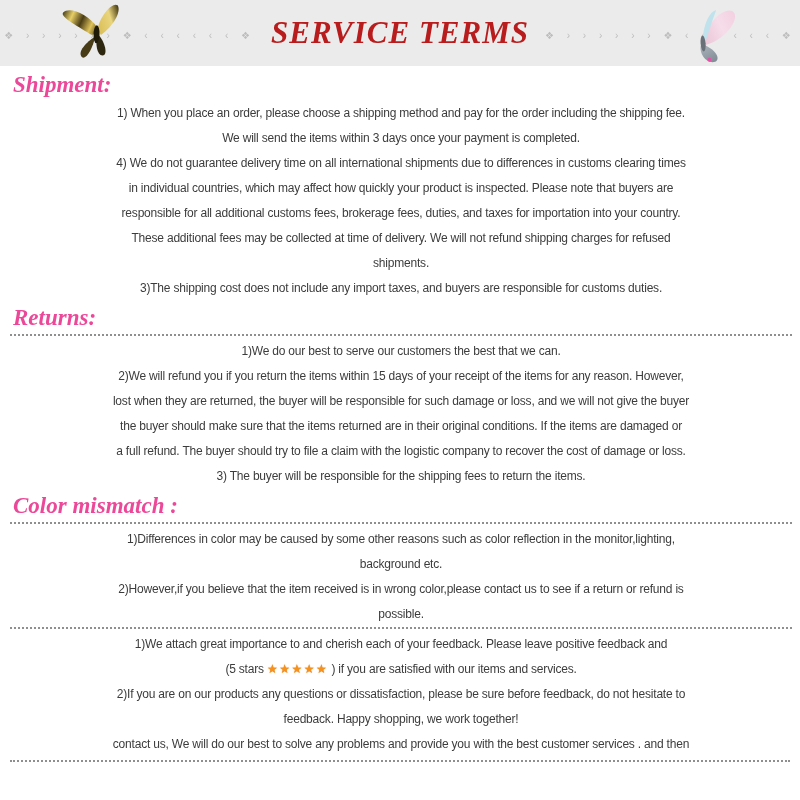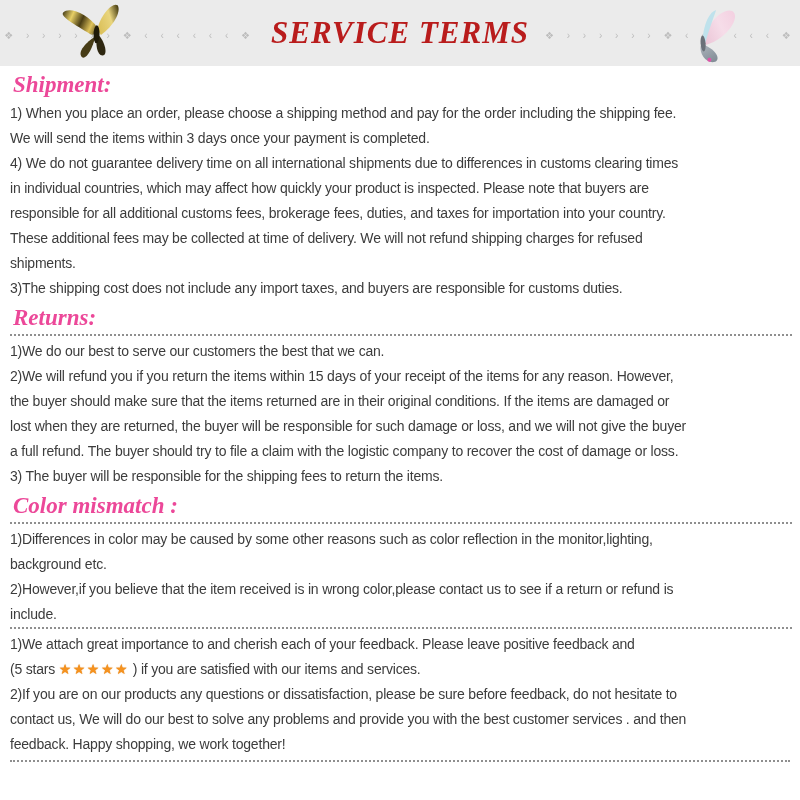--- a/index.html
+++ b/index.html
@@ -46,24 +46,25 @@
     font-size:23px;
     color:#ec4899;
     line-height:30px;
     margin:2px 0 1px 3px;
   }
   .dotted {
     border-bottom:2px dotted #8f8f8f;
     margin:0 0 3px 0;
   }
   .line {
-    font-size:14px;
+    font-size:12px;
     line-height:25px;
     color:#3c3c3c;
     letter-spacing:-0.2px;
+    text-align:center;
   }
   .stars {
     color:#f5921f;
     letter-spacing:1.5px;
     text-shadow:0 0 1px #d8780a;
   }
   .bottom-dotted { margin:3px 2px 0 0; border-bottom:2px dotted #8f8f8f; }
 </style>
 </head>
 <body>
@@ -132,42 +133,42 @@
     <div class="line">These additional fees may be collected at time of delivery. We will not refund shipping charges for refused</div>
     <div class="line">shipments.</div>
     <div class="line">3)The shipping cost does not include any import taxes, and buyers are responsible for customs duties.</div>
   </section>
 
   <section>
     <div class="heading">Returns:</div>
     <div class="dotted"></div>
     <div class="line">1)We do our best to serve our customers the best that we can.</div>
     <div class="line">2)We will refund you if you return the items within 15 days of your receipt of the items for any reason. However,</div>
+    <div class="line">lost when they are returned, the buyer will be responsible for such damage or loss, and we will not give the buyer</div>
     <div class="line">the buyer should make sure that the items returned are in their original conditions.  If the items are damaged or</div>
-    <div class="line">lost when they are returned, the buyer will be responsible for such damage or loss, and we will not give the buyer</div>
     <div class="line">a full refund.  The buyer should try to file a claim with the logistic company to recover the cost of damage or loss.</div>
     <div class="line">3) The buyer will be responsible for the shipping fees to return the items.</div>
   </section>
 
   <section>
     <div class="heading">Color mismatch :</div>
     <div class="dotted"></div>
     <div class="line">1)Differences in color may be caused by some other reasons such as color reflection in the monitor,lighting,</div>
     <div class="line">background etc.</div>
     <div class="line">2)However,if you believe that the  item received is in wrong color,please contact us to see if a return or refund is</div>
-    <div class="line">include.</div>
+    <div class="line">possible.</div>
   </section>
 
   <section>
     <div class="dotted"></div>
     <div class="line">1)We attach great importance to and cherish each of your feedback.  Please leave positive feedback and</div>
     <div class="line">
       <span> (5 stars </span>
       <span class="stars">★★★★★</span>
       <span> ) if you  are  satisfied  with our items and services.</span>
     </div>
     <div class="line">2)If you are on our products any questions or dissatisfaction, please be sure before feedback, do not hesitate to</div>
+    <div class="line">feedback. Happy shopping, we work together!</div>
     <div class="line">contact us,  We will  do our best to solve any problems and provide you with the best customer services . and then</div>
-    <div class="line">feedback. Happy shopping, we work together!</div>
   </section>
 
   <div class="bottom-dotted"></div>
 </div>
 
 </body></html>

